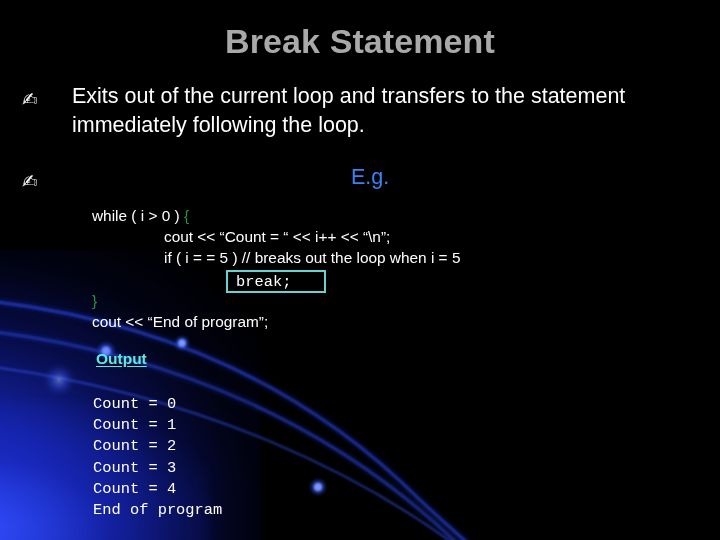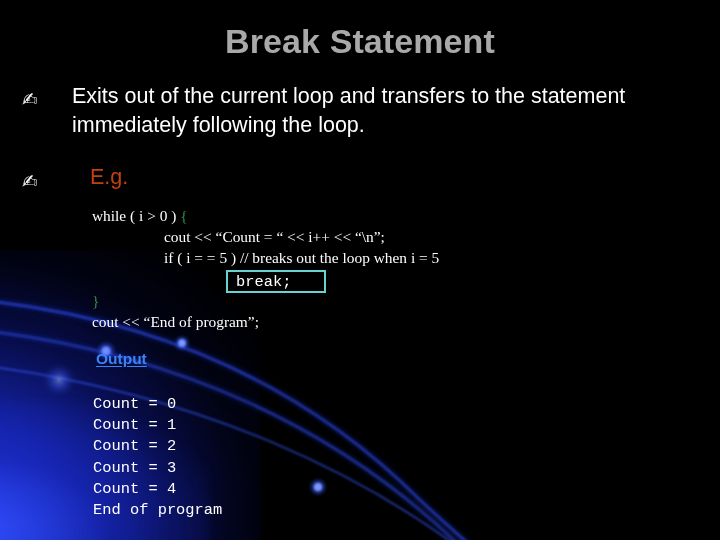--- a/index.html
+++ b/index.html
@@ -72,29 +72,29 @@
     line-height: 22px;
     font-family: "DejaVu Sans", sans-serif;
   }
   .bullet-text {
     position: absolute;
     font-size: 21.5px;
     line-height: 29px;
     font-weight: normal;
   }
   #b1-text { color: #ffffff; }
-  #b2-text { color: #c2410c; }
+  #b2-text { color: #3b82f6; text-align: center; }
 
   
   .code {
     position: absolute;
     left: 92px;
     top: 205px;
     color: #ffffff;
-    font-family: Liberation Serif, serif;
+    font-family: Liberation Sans, sans-serif;
     font-size: 15.4px;
     line-height: 21.2px;
     white-space: pre;
   }
   .code .brace { color: #2f8f44; }
   .code .ind1 { display: inline-block; width: 72px; }
 
   .break-box {
     position: absolute;
     left: 226px;
@@ -113,21 +113,21 @@
     font-size: 15.4px;
     line-height: 18px;
     white-space: pre;
   }
 
   
   .output-label {
     position: absolute;
     left: 96px;
     top: 350px;
-    color: #3b82f6;
+    color: #5eead4;
     font-size: 15.5px;
     font-weight: bold;
     text-decoration: underline;
     text-underline-offset: 2px;
     font-family: "Liberation Sans", sans-serif;
   }
   .output-lines {
     position: absolute;
     left: 93px;
     top: 394px;

